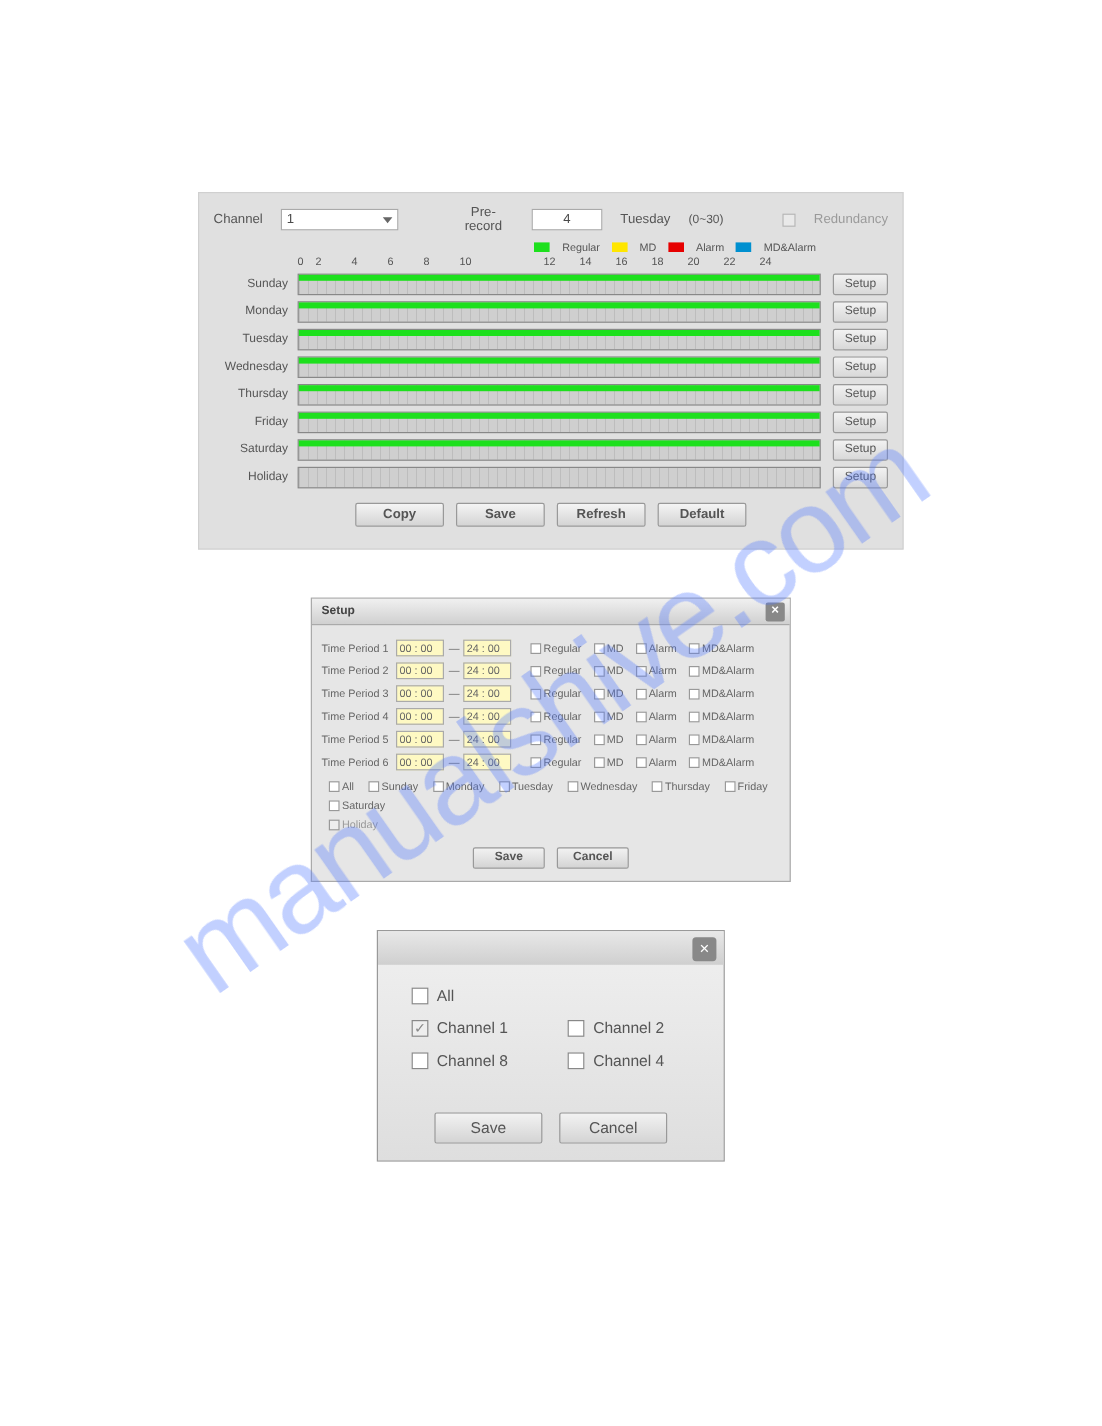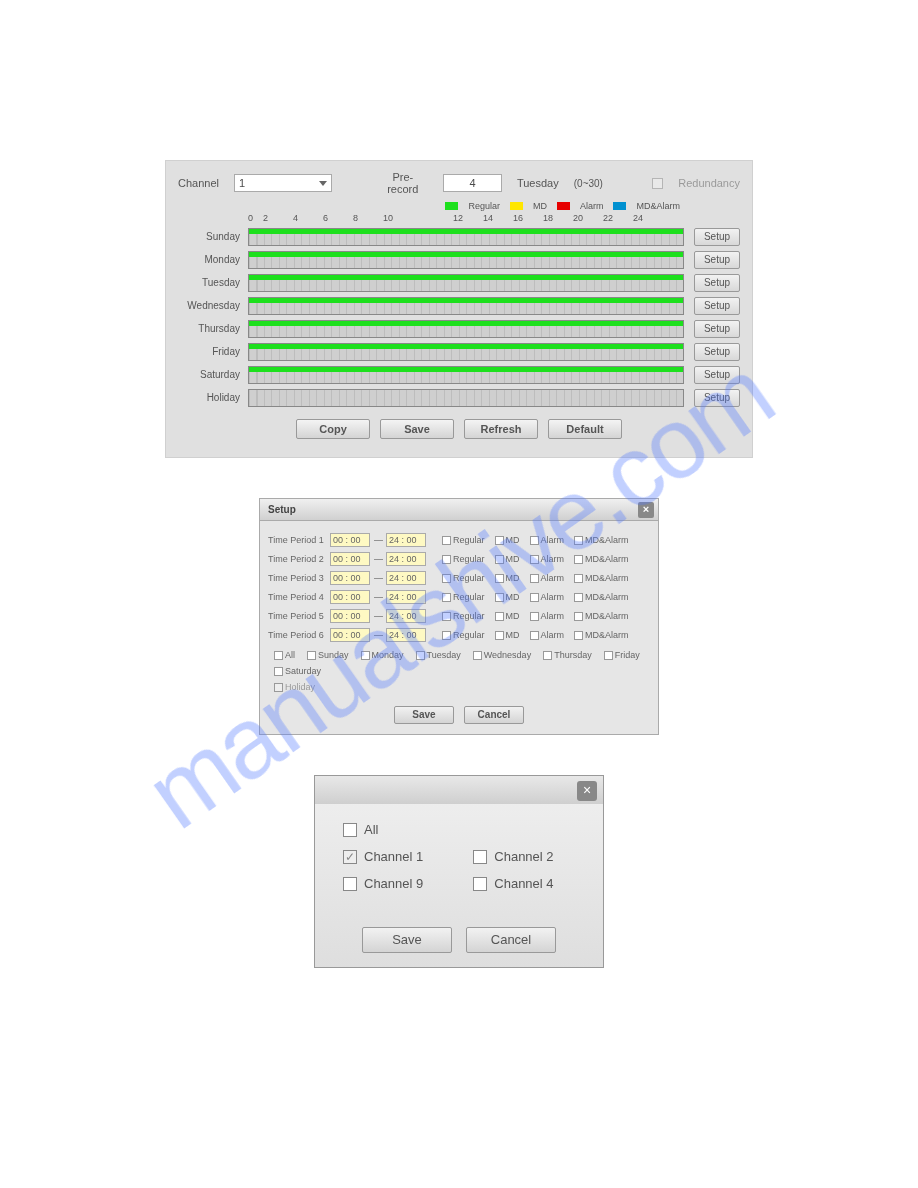--- a/index.html
+++ b/index.html
@@ -376,21 +376,21 @@
           <span>Channel 1</span>
         </div>
       <div class="p3item">
           <span class="cb3"></span>
           <span>Channel 2</span>
         </div>
     </div>
     <div class="p3row">
       <div class="p3item">
           <span class="cb3"></span>
-          <span>Channel 9</span>
+          <span>Channel 8</span>
         </div>
       <div class="p3item">
           <span class="cb3"></span>
           <span>Channel 4</span>
         </div>
     </div>
   </div>
   <div class="btnrow3">
     <div class="btn3">Save</div>
     <div class="btn3">Cancel</div>

